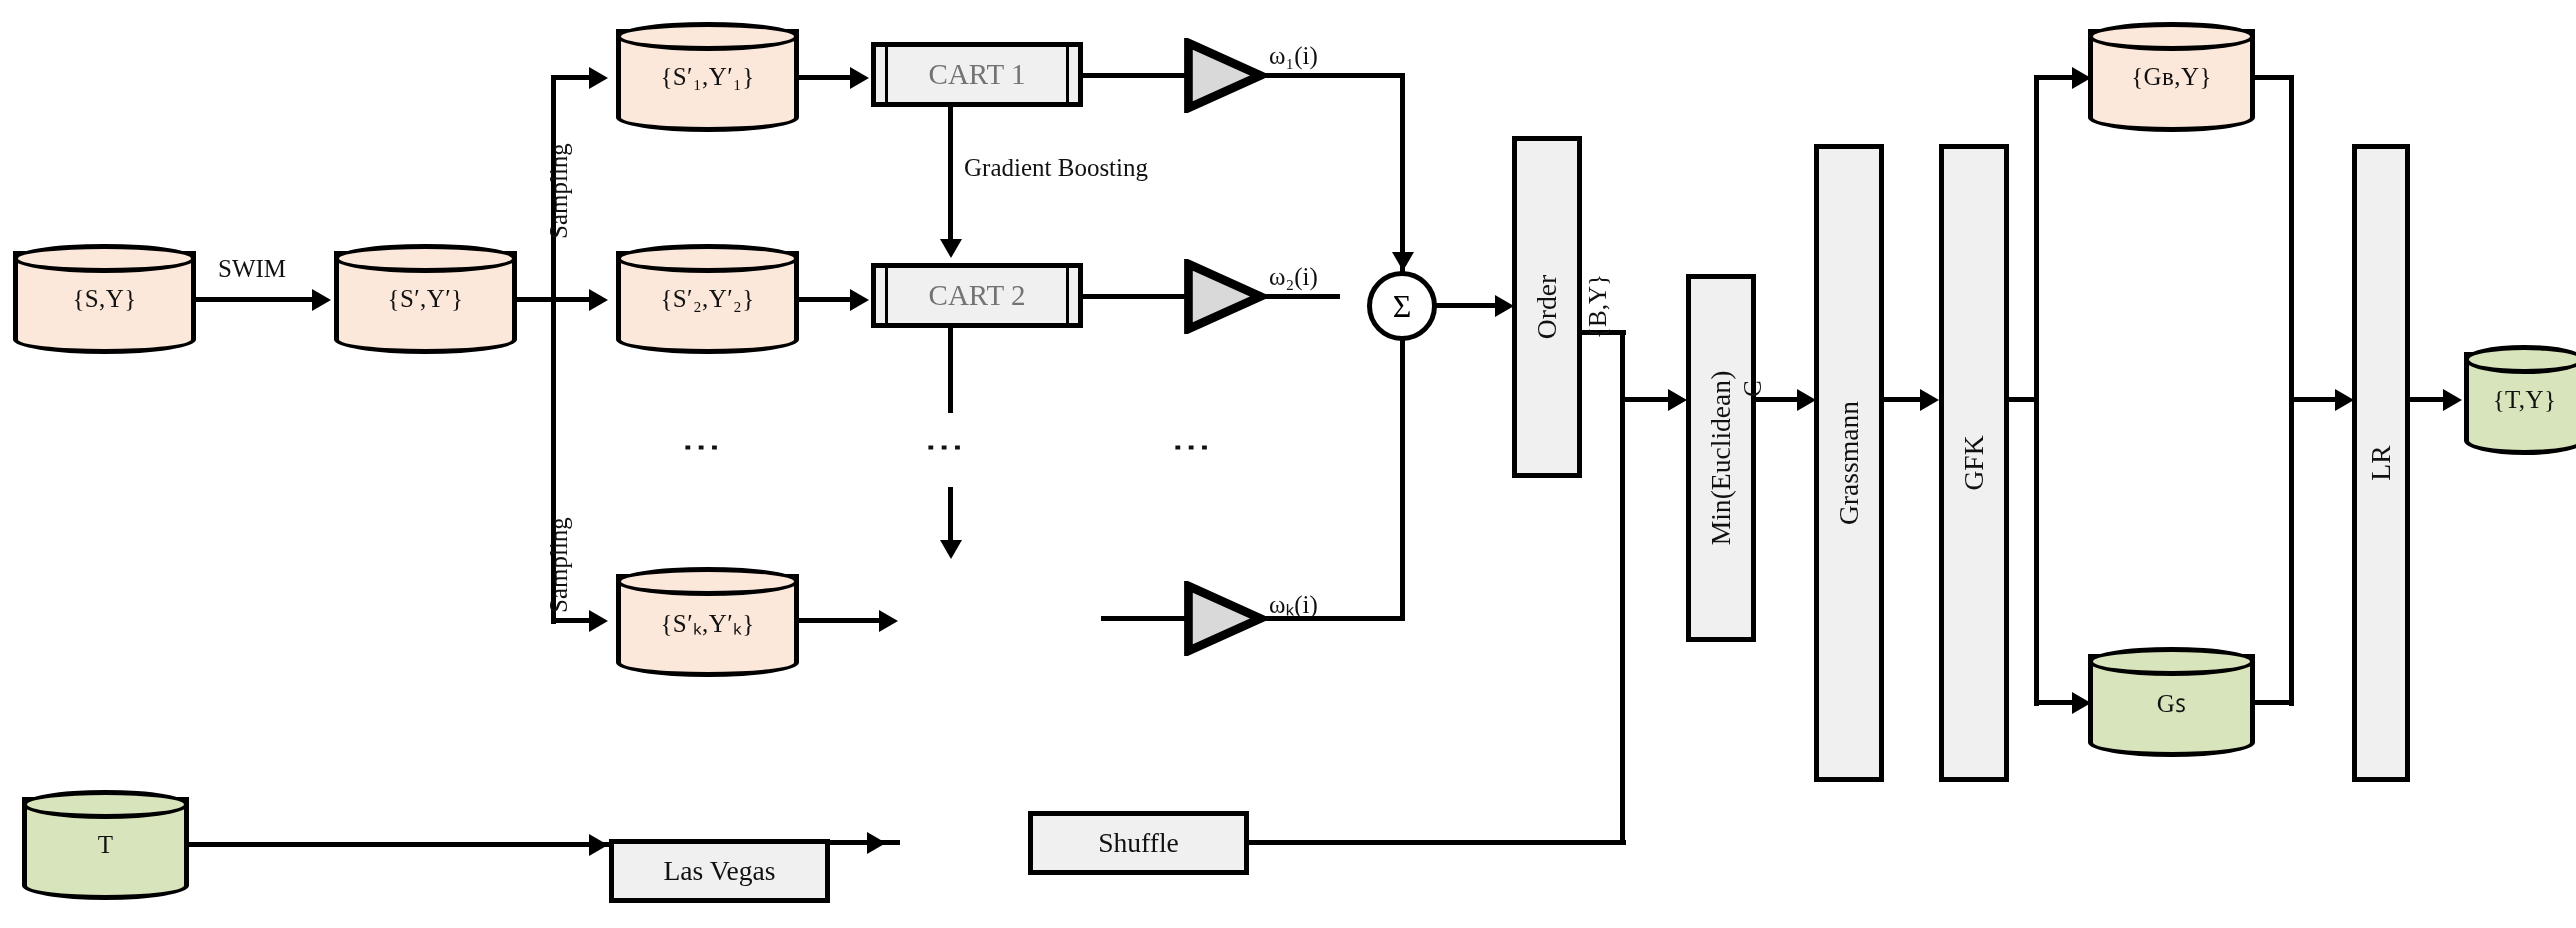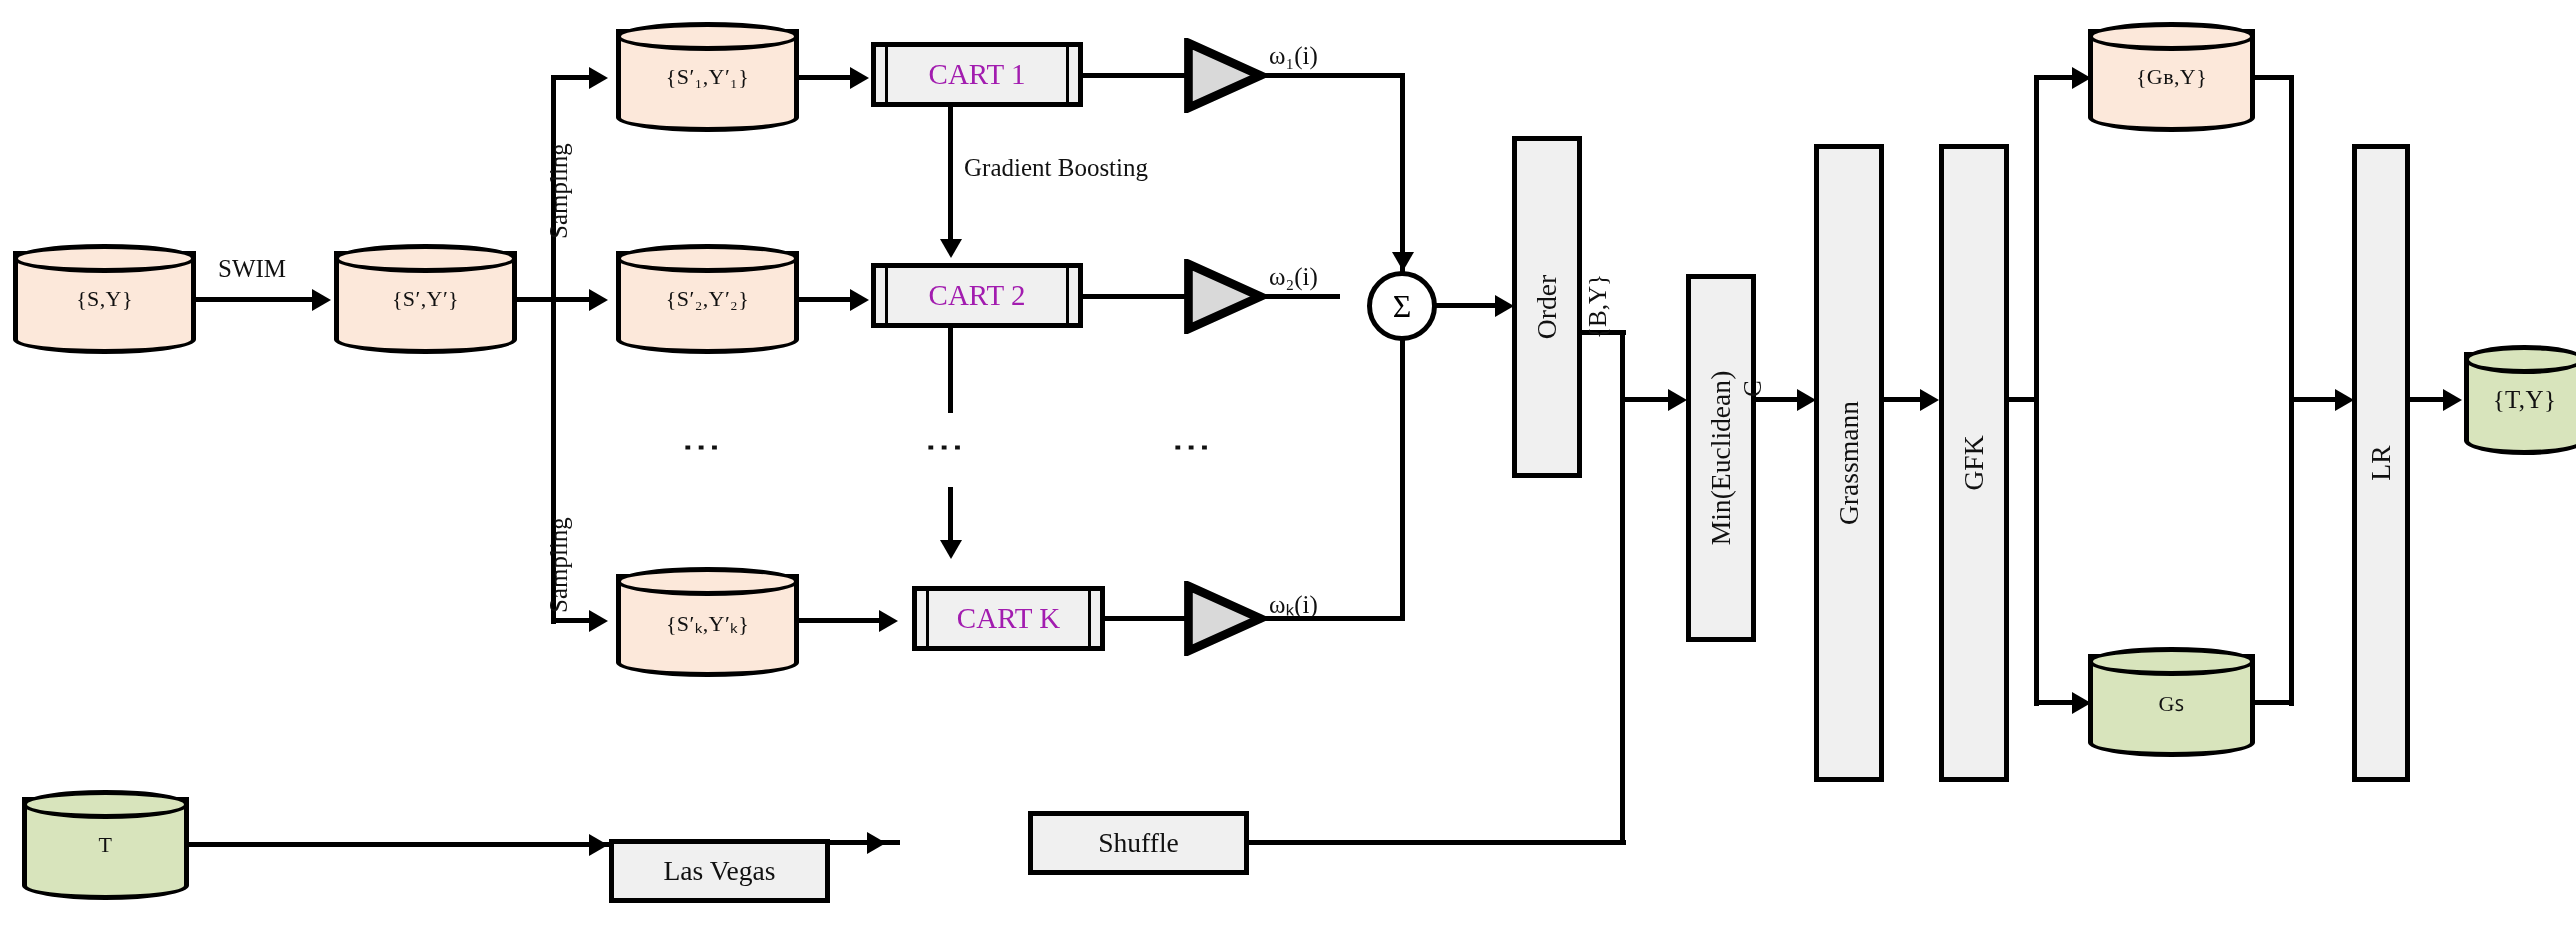--- a/index.html
+++ b/index.html
@@ -7,31 +7,31 @@
   #stage{position:relative;width:2576px;height:928px;background:#fff;overflow:hidden;}
 
   
   .cyl{position:absolute;box-sizing:border-box;}
   .cyl .body{position:absolute;left:0;right:0;top:7.3px;bottom:0;
       border:5px solid #000;border-radius:0 0 50% 50%/0 0 14% 14%;}
   .cyl .top{position:absolute;left:0;right:0;top:0;height:29px;
       border:5px solid #000;border-radius:50%/50%;box-sizing:border-box;}
   .cyl .lbl{position:absolute;left:0;right:0;top:0;bottom:0;
       display:flex;align-items:center;justify-content:center;
-      font-size:22px;color:#111;z-index:4;letter-spacing:0.4px;}
+      font-size:25px;color:#111;z-index:4;letter-spacing:0.4px;}
 
   .box{position:absolute;box-sizing:border-box;border:5px solid #000;
       background:#f0f0f0;display:flex;align-items:center;justify-content:center;
       font-size:27.6px;color:#111;}
   .box.vert > span{transform:rotate(-90deg);white-space:nowrap;display:block;}
 
   
   .proc{position:absolute;box-sizing:border-box;border:5px solid #000;
       background:#f0f0f0;display:flex;align-items:center;justify-content:center;
-      font-size:29px;color:#a21caf;}
+      font-size:29px;color:#737373;}
   .proc:before,.proc:after{content:"";position:absolute;top:0;bottom:0;width:3.6px;background:#000;}
   .proc:before{left:8.7px;}
   .proc:after{right:8.7px;}
 
   
   .h{position:absolute;height:5px;background:#000;}
   .v{position:absolute;width:5px;background:#000;}
 
   
   .ar{position:absolute;width:0;height:0;}
@@ -144,23 +144,20 @@
 
   <div class="cyl" style="left:616px;top:567px;width:183px;height:110px;">
     <div class="body" style="background:#fce8da;"></div>
     <div class="top" style="background:#fce8da;"></div>
     <div class="lbl">{S′ₖ,Y′ₖ}</div>
   </div>
 
   <div class="h" style="left:796px;top:618px;width:87px;"></div>
   <div class="ar r" style="left:879px;top:610px;"></div>
 
-  <div class="proc" style="left:912px;top:586px;width:193px;height:65px;">
-    <span>CART K</span>
-  </div>
 
   <div class="h" style="left:1101px;top:616px;width:94px;"></div>
   <div class="amp" style="left:1183px;top:581px;width:83px;height:75px;">
     <svg width="83" height="75" viewBox="0 0 114 104">
       <polygon points="7,7 107,52 7,97" fill="#d9d9d9" stroke="#000" stroke-width="12" stroke-linejoin="miter"></polygon>
     </svg>
   </div>
   <div class="txt" style="left:1269px;top:586px;">ωₖ(i)</div>
   <div class="h" style="left:1260px;top:616px;width:145px;"></div>
 

